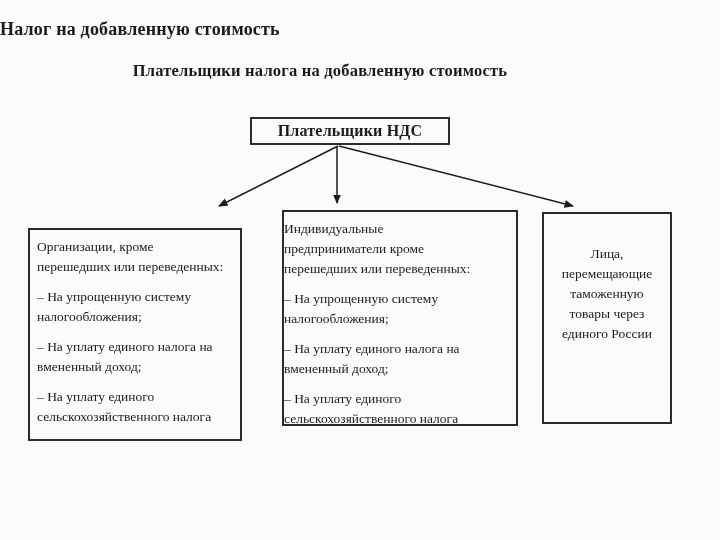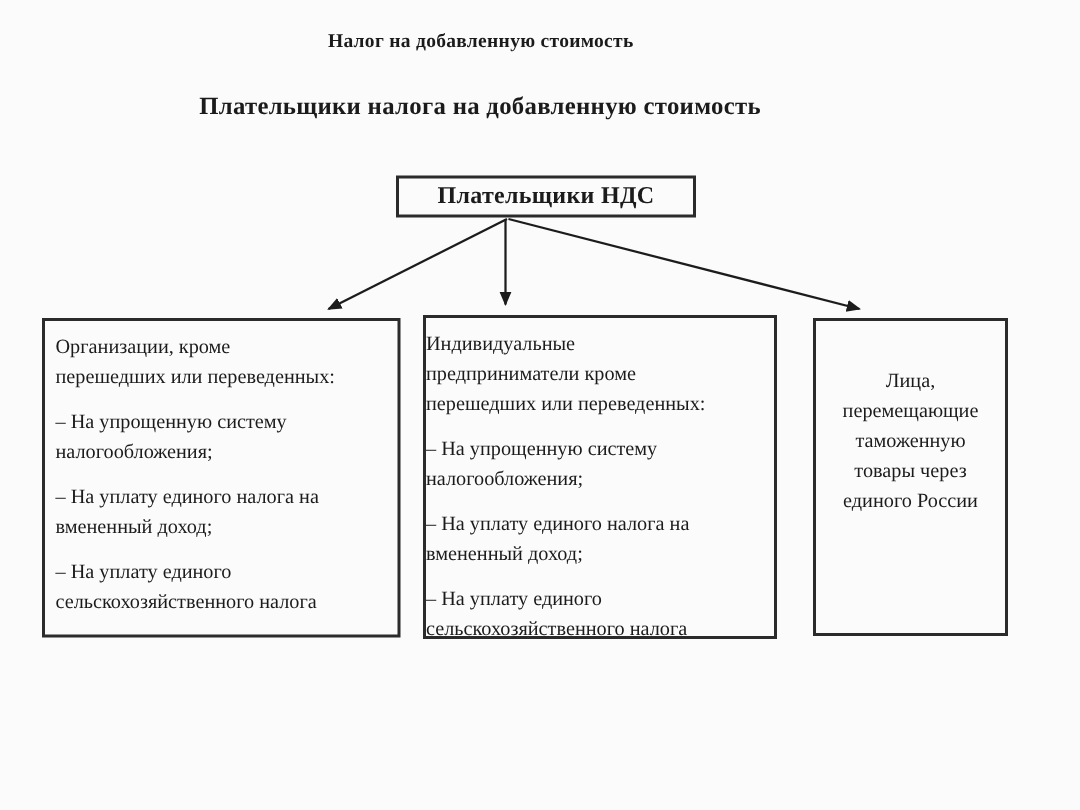--- a/index.html
+++ b/index.html
@@ -14,38 +14,38 @@
     background: #fbfbfb;
     font-family: "Liberation Serif", "DejaVu Serif", serif;
     color: #1b1b1b;
     overflow: hidden;
   }
   .title {
     position: absolute;
     left: 0;
     top: 19px;
     width: 641px;
-    text-align: center;
-    font-size: 13px;
+    text-align: left;
+    font-size: 18px;
     font-weight: bold;
     letter-spacing: 0.2px;
   }
   .subtitle {
     position: absolute;
     left: 0;
     top: 61px;
     width: 640px;
     text-align: center;
     font-size: 16.5px;
     font-weight: bold;
     letter-spacing: 0.2px;
   }
   .root-box {
     position: absolute;
-    left: 264px;
+    left: 250px;
     top: 117px;
     width: 200px;
     height: 28px;
     box-sizing: border-box;
     border: 2px solid #2b2b2b;
     background: #fbfbfb;
     text-align: center;
     font-size: 16px;
     font-weight: bold;
     line-height: 24px;
@@ -62,22 +62,22 @@
   .node {
     position: absolute;
     box-sizing: border-box;
     border: 2px solid #2b2b2b;
     background: #fbfbfb;
     font-size: 13.5px;
     line-height: 20px;
   }
   .node-left {
     left: 28px;
-    top: 212px;
-    width: 239px;
+    top: 228px;
+    width: 214px;
     height: 213px;
     padding: 7px 4px 12px 7px;
   }
   .node-middle {
     left: 282px;
     top: 210px;
     width: 236px;
     height: 216px;
     padding: 7px 4px 0 0;
   }

